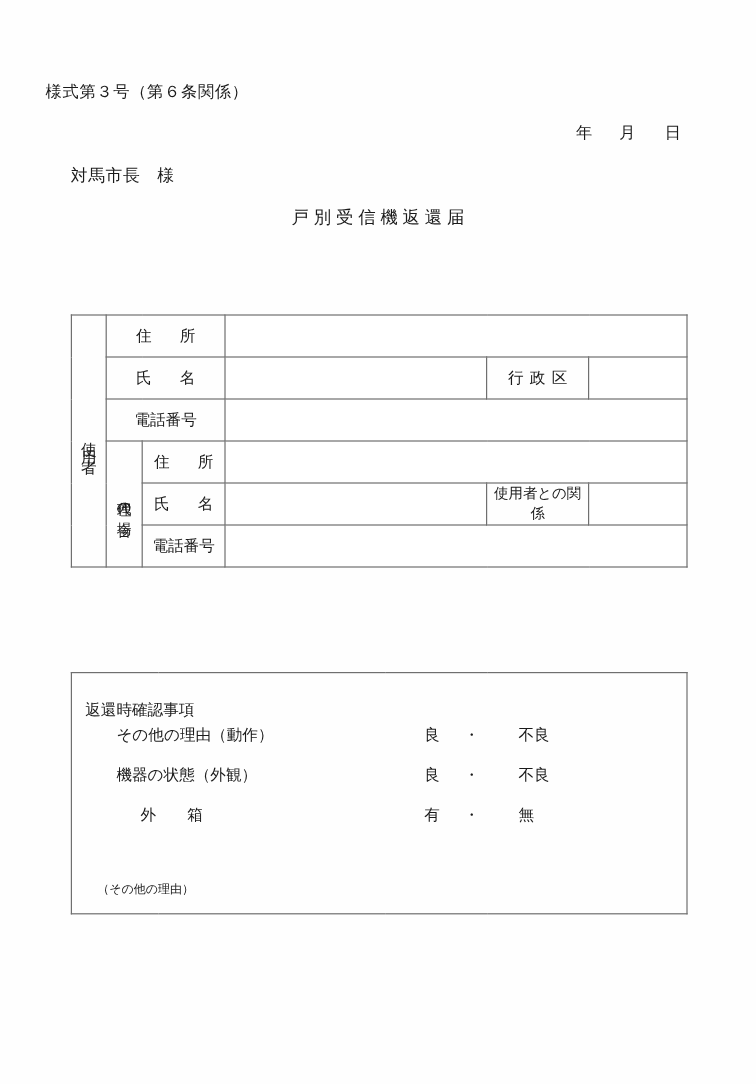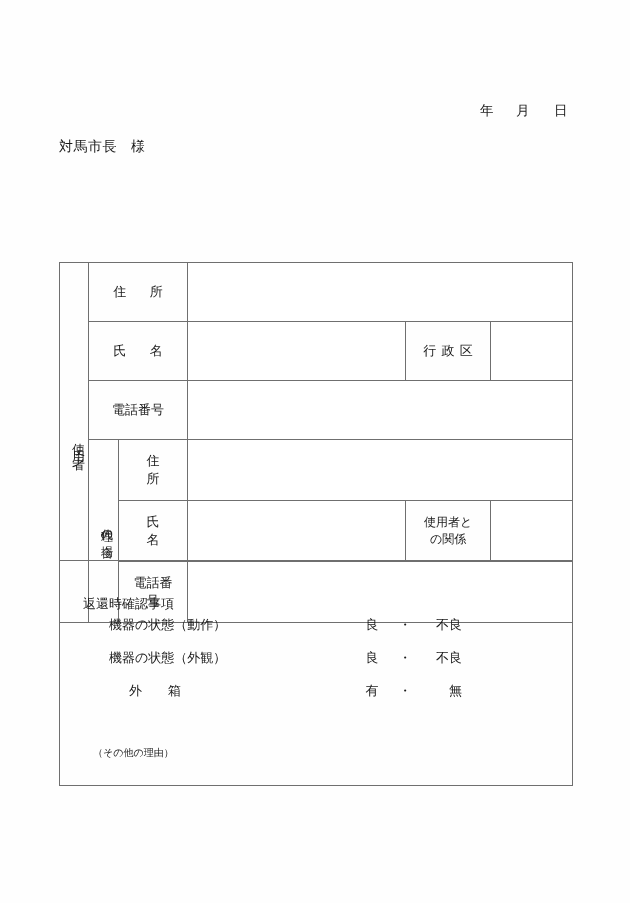--- a/index.html
+++ b/index.html
@@ -77,21 +77,21 @@
 
   
   .tbl {
     position: absolute;
     border-collapse: collapse;
     table-layout: fixed;
     font-size: 13px;
   }
   .tbl td {
     border: 1px solid #6f6f6f;
-    padding: 12px;
+    padding: 0;
     vertical-align: middle;
     text-align: center;
   }
 
   
   #applicant-table {
     left: 59px;
     top: 262px;
     width: 513px;
   }
@@ -174,46 +174,48 @@
     text-align: center;
   }
   .chk-row .opt-sep {
     position: absolute;
     left: 326px;
     width: 14px;
     text-align: center;
   }
   .chk-row .opt-b {
     position: absolute;
-    left: 356px;
+    left: 372px;
     width: 34px;
-    text-align: right;
+    text-align: left;
   }
   .other-reason {
     position: absolute;
     left: 21px;
     font-size: 10px;
     white-space: nowrap;
     margin-top: 33px;
   }
 </style>
 </head>
 <body>
 
 <div class="page">
 
+  <div class="form-no">様式第３号（第６条関係）</div>
 
   <div class="date-line">
     <span class="date-y">年</span><span class="date-m">月</span><span>日</span>
   </div>
 
   <div class="addressee">
     <span>対馬市長</span><span class="hon">様</span>
   </div>
 
+  <div class="doc-title">戸別受信機返還届</div>
 
 
   <table class="tbl" id="applicant-table">
     <colgroup>
       <col style="width:29px">
       <col style="width:30px">
       <col style="width:69px">
       <col style="width:218px">
       <col style="width:85px">
       <col style="width:82px">
@@ -280,21 +282,21 @@
       <col style="width:85px">
       <col style="width:167px">
     </colgroup>
     <tbody>
       <tr>
         <td class="notes-cell" colspan="4">
           <div class="notes-inner">
             <div class="notes-title">返還時確認事項</div>
 
             <div class="chk-row" style="top:43px">
-              <span class="chk-label">機器の状態（動作）</span>
+              <span class="chk-label">その他の理由（動作）</span>
               <span class="opt-a">良</span>
               <span class="opt-sep">・</span>
               <span class="opt-b">不良</span>
             </div>
 
             <div class="chk-row" style="top:76px">
               <span class="chk-label">機器の状態（外観）</span>
               <span class="opt-a">良</span>
               <span class="opt-sep">・</span>
               <span class="opt-b">不良</span>

